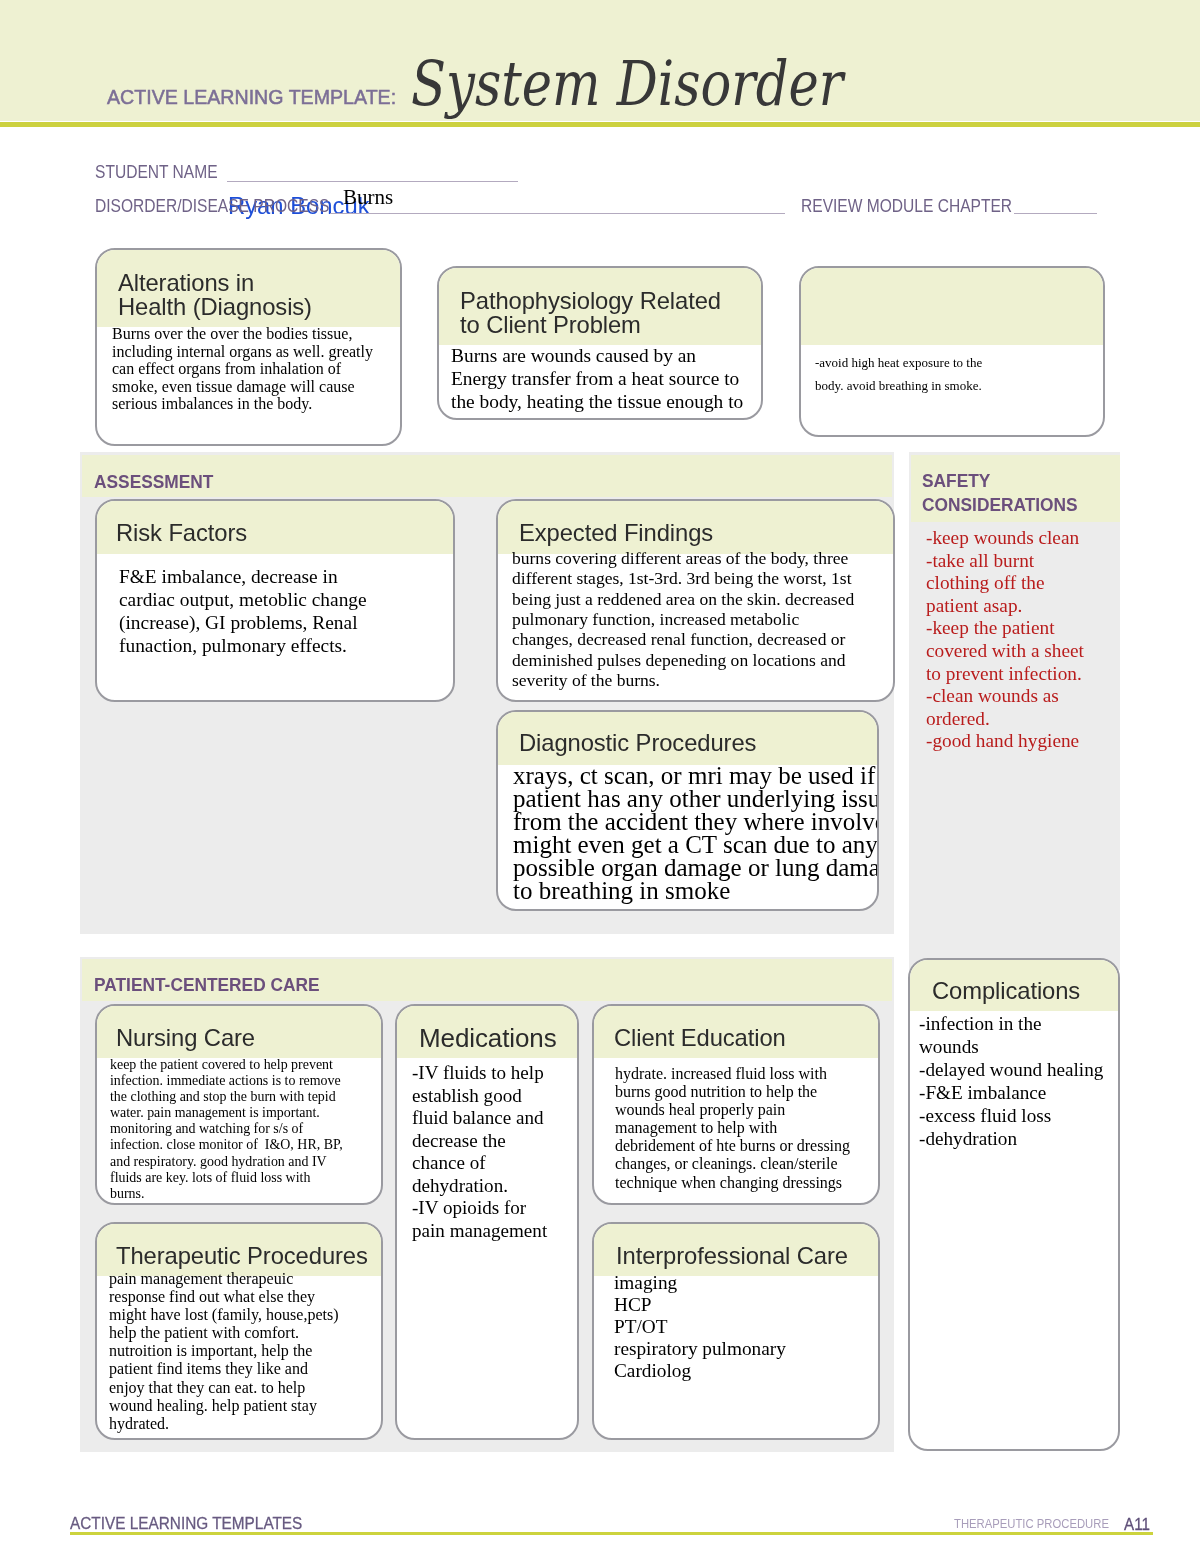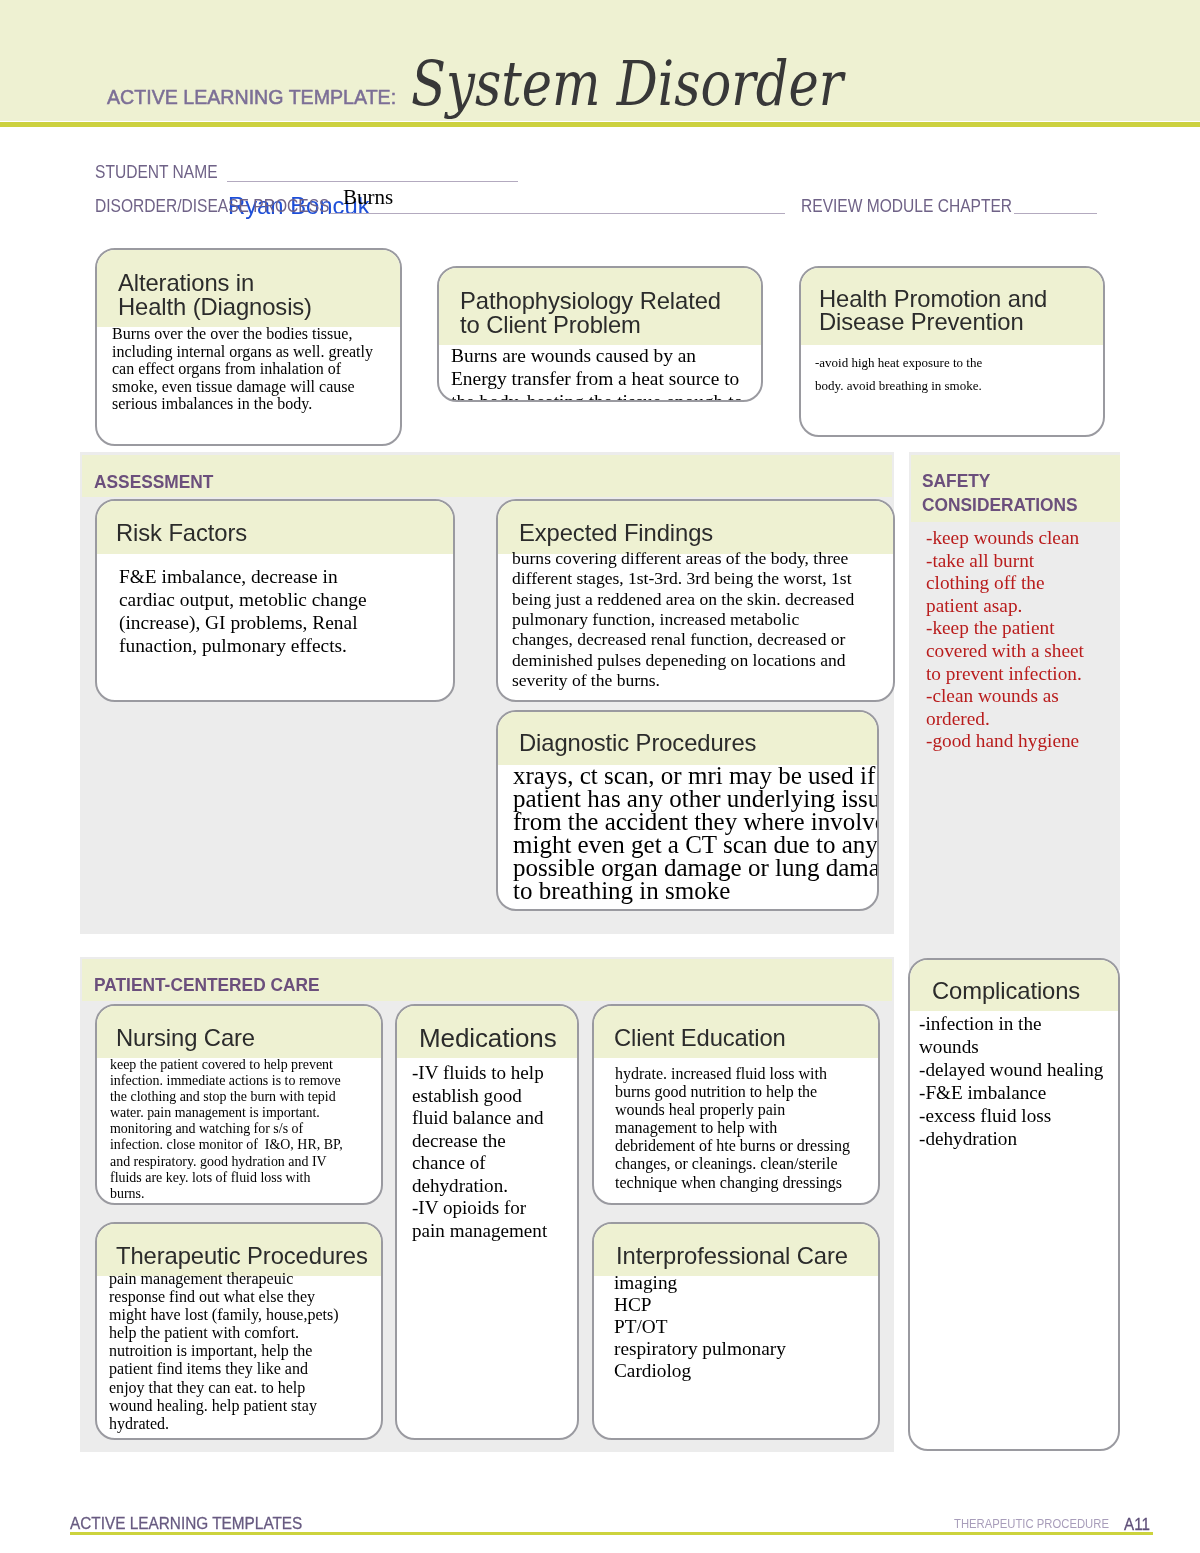--- a/index.html
+++ b/index.html
@@ -62,33 +62,31 @@
   <div class="box" style="left:95px;top:248px;width:307px;height:198px">
     <div class="bnd" style="height:77px"></div>
     <div class="bh" style="top:21px;left:21px;font-size:23.8px;line-height:24px">Alterations in
 Health (Diagnosis)</div>
     <div class="bb" style="top:75px;left:15px;font-size:16px;line-height:17.5px">Burns over the over the bodies tissue,
 including internal organs as well. greatly
 can effect organs from inhalation of
 smoke, even tissue damage will cause
 serious imbalances in the body.</div>
   </div>
-  <div class="box" style="left:437px;top:266px;width:326px;height:136px">
+  <div class="box" style="left:437px;top:266px;width:326px;height:154px">
     <div class="bnd" style="height:77px"></div>
     <div class="bh" style="top:21px;left:21px;font-size:23.8px;line-height:24px">Pathophysiology Related
 to Client Problem</div>
     <div class="bb" style="top:76px;left:12px;font-size:19.4px;line-height:23px">Burns are wounds caused by an
 Energy transfer from a heat source to
 the body, heating the tissue enough to
 cause damage</div>
   </div>
   <div class="box" style="left:799px;top:266px;width:306px;height:171px">
     <div class="bnd" style="height:77px"></div>
-    <div class="bh" style="top:19px;left:18px;font-size:23.8px;line-height:23.2px">Health Promotion and
-Disease Prevention</div>
     <div class="bb" style="top:83px;left:14px;font-size:13px;line-height:23px">-avoid high heat exposure to the
 body. avoid breathing in smoke.</div>
   </div>
 
   <div class="panel" style="left:80px;top:452px;width:814px;height:482px"></div>
   <div class="panel-band" style="left:82px;top:455px;width:810px;height:42px"></div>
   <div class="panel-ttl" style="left:94px;top:473px">ASSESSMENT</div>
 
   <div class="box" style="left:95px;top:499px;width:360px;height:203px">
     <div class="bnd" style="height:53px"></div>

